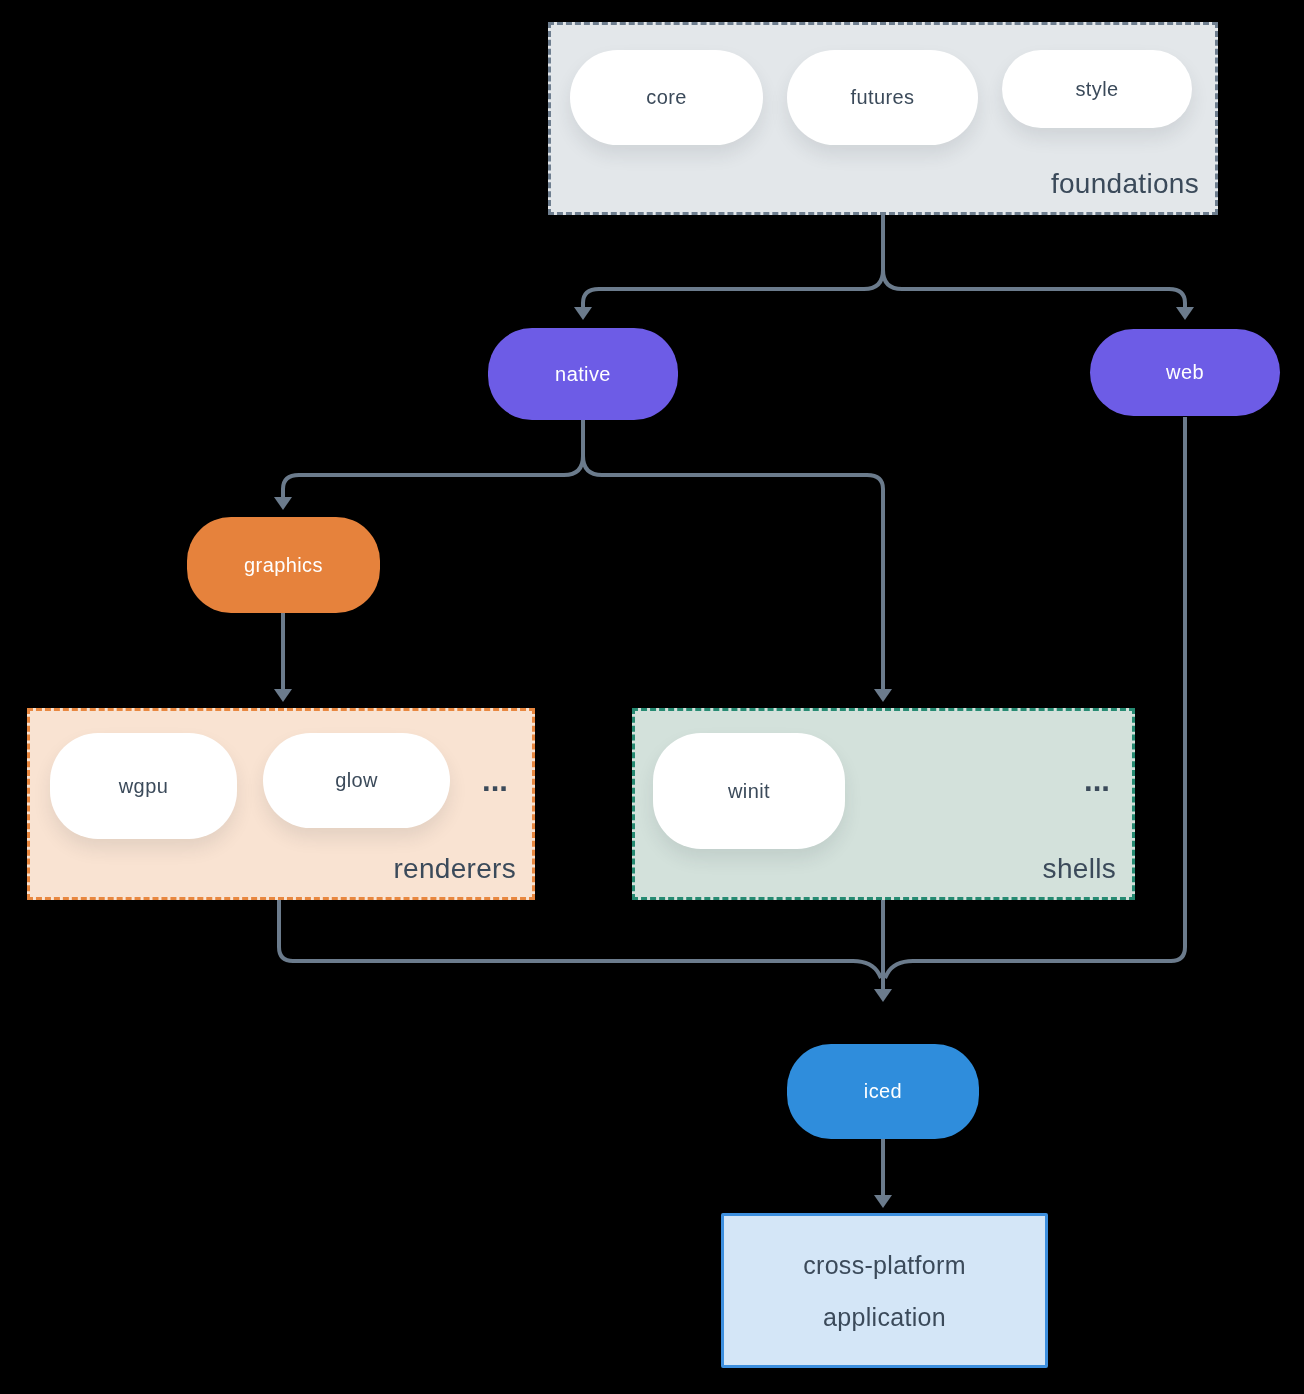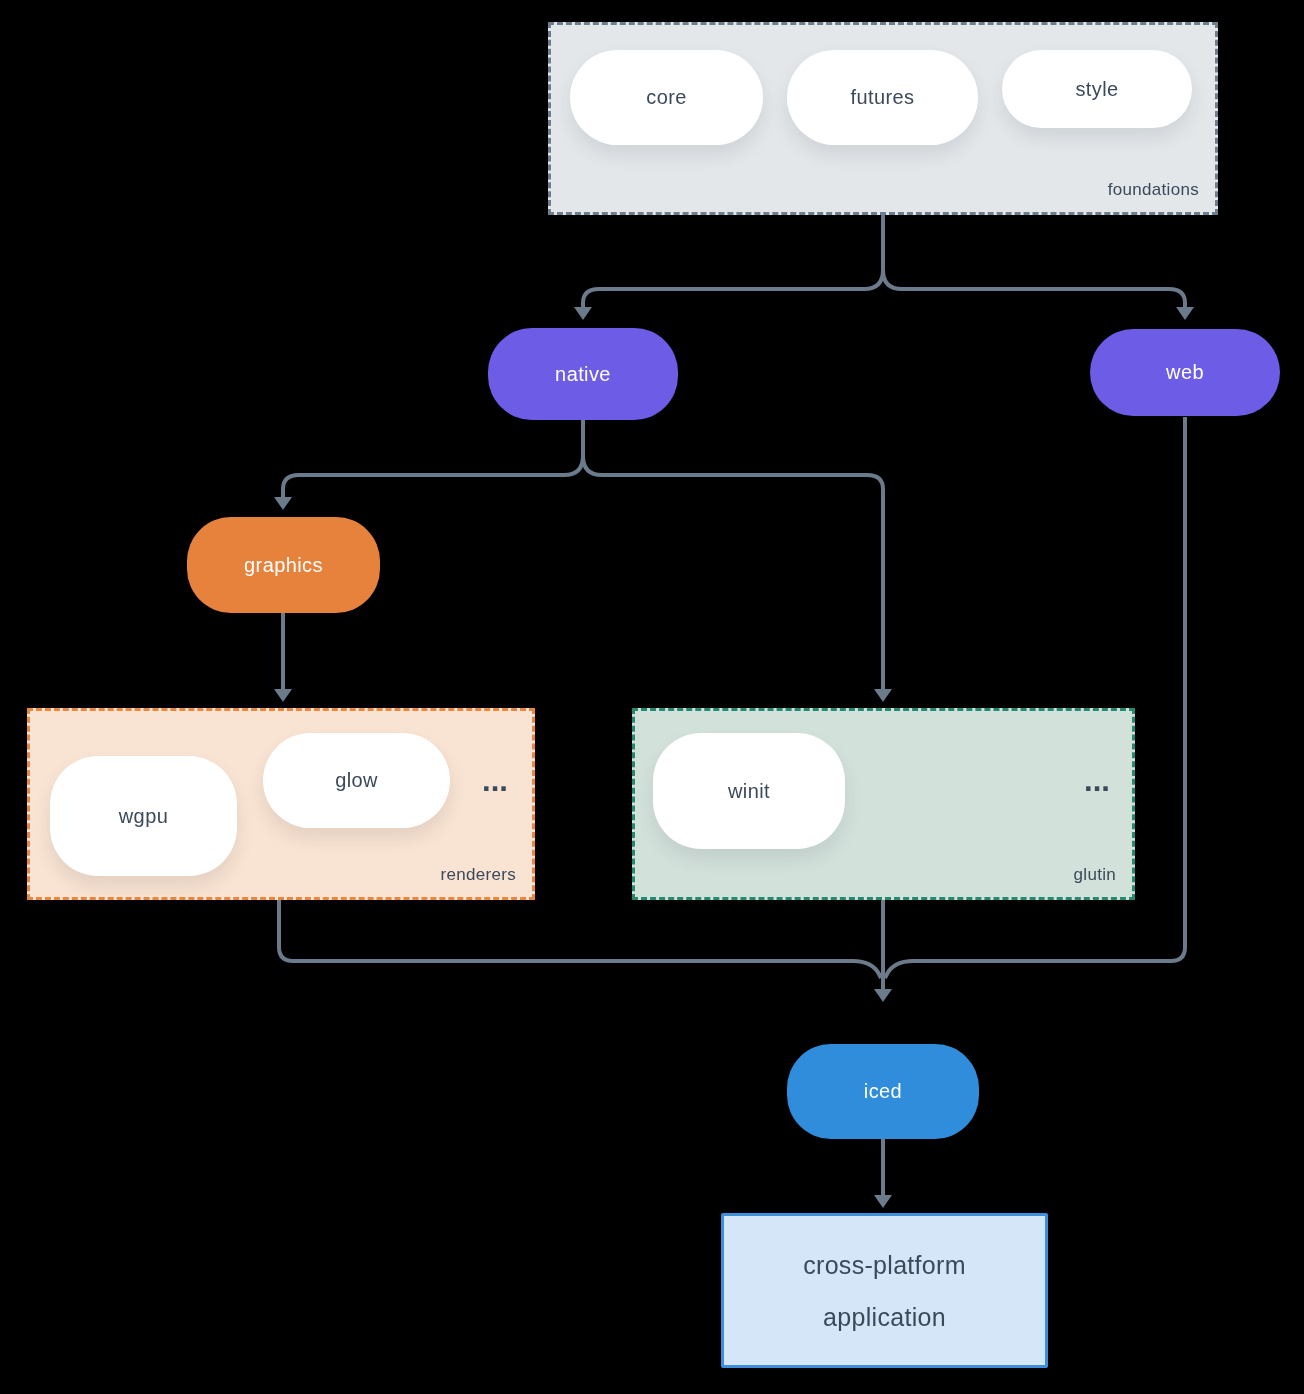--- a/index.html
+++ b/index.html
@@ -12,21 +12,21 @@
   #arrows { position:absolute; left:0; top:0; width:1304px; height:1394px; }
   #arrows path.edge { fill:none; stroke:var(--arrow); stroke-width:4; stroke-linejoin:round; }
   #arrows marker path { fill:var(--arrow); stroke:none; }
 
   .group { position:absolute; border:3px dashed; box-sizing:border-box; }
   .group.foundations { background:var(--foundations-fill); border-color:var(--foundations-border); }
   .group.renderers  { background:var(--renderers-fill);  border-color:var(--renderers-border); }
   .group.shells     { background:var(--shells-fill);     border-color:var(--shells-border); }
   .group-label {
     position:absolute; right:16px; bottom:12px;
-    font-size:17px; letter-spacing:.3px; color:var(--node-text-dark);
+    font-size:28px; letter-spacing:.3px; color:var(--node-text-dark);
   }
 
   .pill {
     position:absolute; display:flex; align-items:center; justify-content:center;
     font-size:20px; letter-spacing:.4px; color:var(--node-text-dark);
     background:var(--pill-fill); border-radius:48px;
     box-shadow:0 10px 18px rgba(40,50,60,.10);
   }
   .pill.colored { color:#ffffff; box-shadow:none; border-radius:44px; }
   .pill.purple { background:var(--purple); }
@@ -83,26 +83,26 @@
   <div class="pill" style="left:1002px; top:50px; width:190px; height:78px;">style</div>
 
   <div class="pill colored purple" style="left:488px; top:328px; width:190px; height:92px;">native</div>
   <div class="pill colored purple" style="left:1090px; top:329px; width:190px; height:87px;">web</div>
 
   <div class="pill colored orange" style="left:187px; top:517px; width:193px; height:96px;">graphics</div>
 
   <div class="group renderers" style="left:27px; top:708px; width:508px; height:192px;">
     <div class="group-label">renderers</div>
   </div>
-  <div class="pill" style="left:50px; top:756px; width:187px; height:120px;text-align:center;">wgpu</div>
+  <div class="pill" style="left:50px; top:733px; width:187px; height:106px;text-align:center;">wgpu</div>
   <div class="pill" style="left:263px; top:733px; width:187px; height:95px;">glow</div>
   <div class="ellipsis" style="left:470px; top:733px; width:50px; height:95px;">...</div>
 
   <div class="group shells" style="left:632px; top:708px; width:503px; height:192px;">
-    <div class="group-label">glutin</div>
+    <div class="group-label">shells</div>
   </div>
   <div class="pill" style="left:653px; top:733px; width:192px; height:116px;">winit</div>
   <div class="ellipsis" style="left:1072px; top:733px; width:50px; height:95px;">...</div>
 
   <div class="pill colored blue" style="left:787px; top:1008px; width:192px; height:95px;">iced</div>
 
   <div class="app-box" style="left:721px; top:1213px; width:327px; height:155px;">
     <div>cross-platform</div>
     <div>application</div>
   </div>

